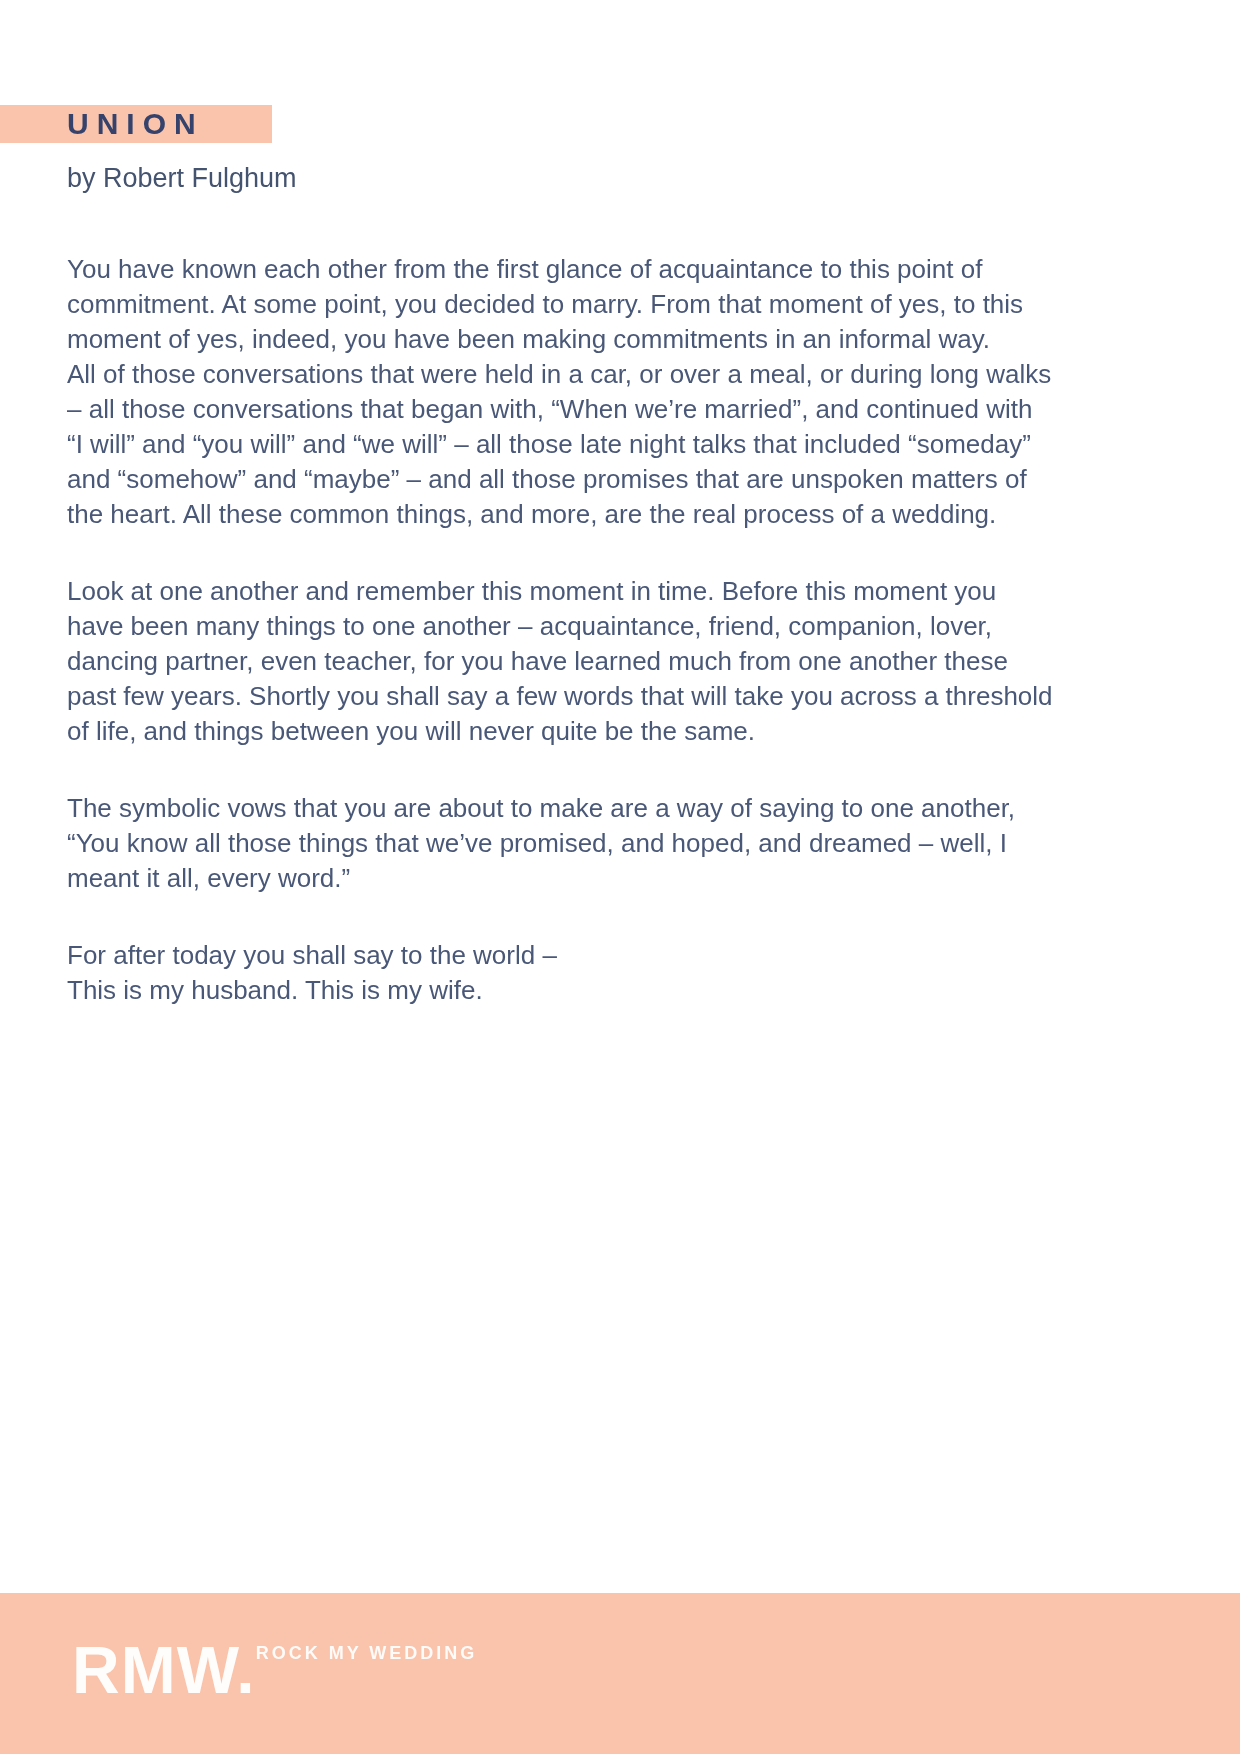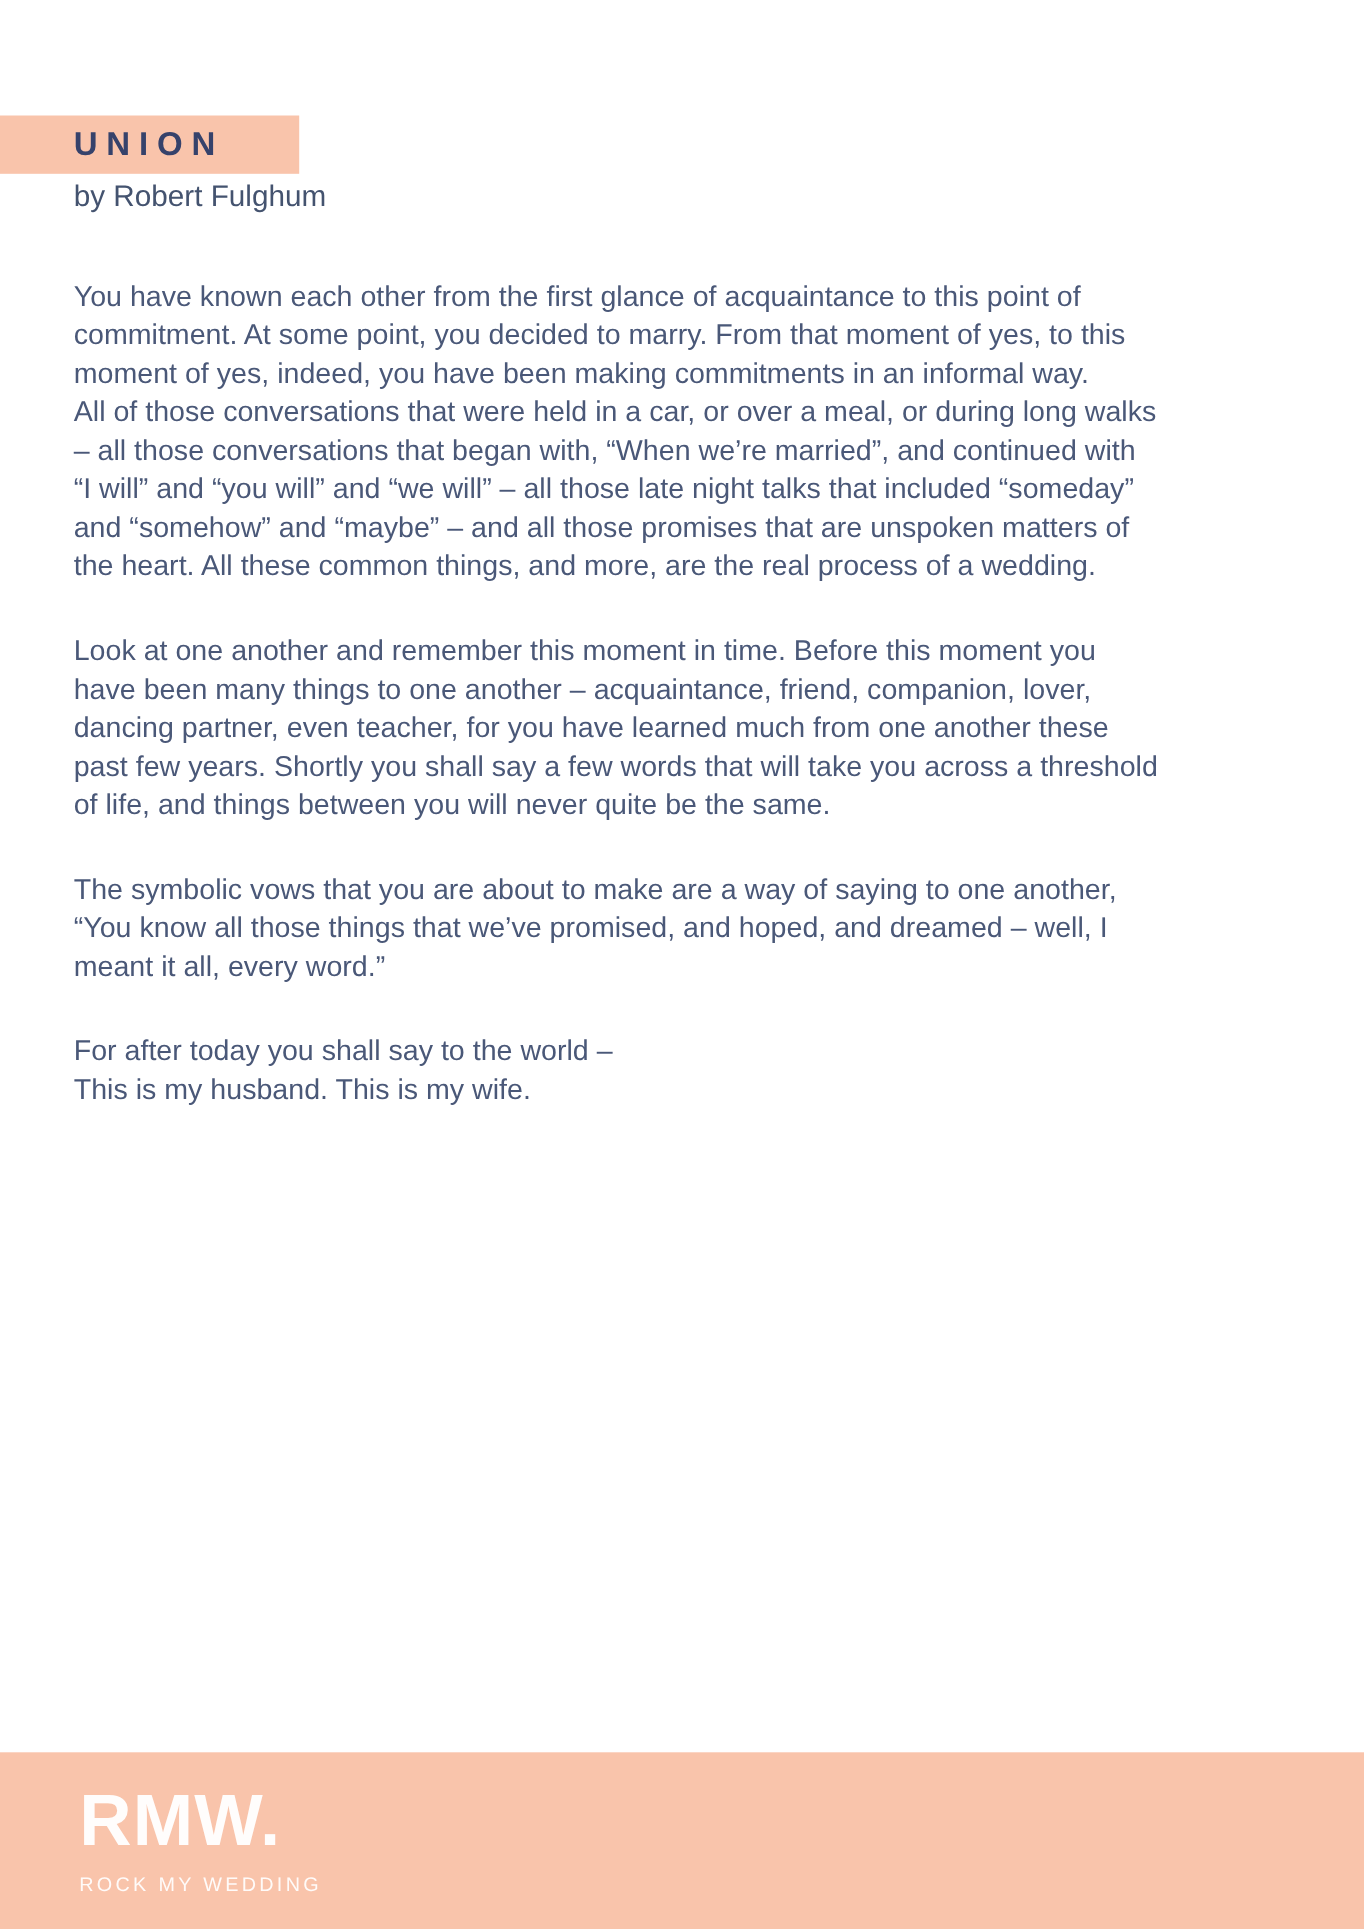--- a/index.html
+++ b/index.html
@@ -11,21 +11,21 @@
     margin: 0 auto;
     background: #ffffff;
     overflow: hidden;
     font-family: "Liberation Sans", sans-serif;
   }
   .title-banner {
     position: absolute;
     left: 0;
     top: 105px;
     width: 272px;
-    height: 53px;
+    height: 38px;
     background: #f9c4ab;
     display: flex;
     align-items: center;
   }
   .title-banner h1 {
     margin-left: 67px;
     font-size: 30px;
     font-weight: bold;
     letter-spacing: 8px;
     color: #36426b;
@@ -56,35 +56,35 @@
     position: absolute;
     left: 0;
     bottom: 0;
     width: 100%;
     height: 161px;
     background: #f9c4ab;
   }
   .footer-logo {
     position: absolute;
     left: 72px;
-    top: 28px;
+    top: 44px;
     display: flex;
-    flex-direction: column;
+    flex-direction: row;
   }
   .footer-logo .logo-main {
     font-size: 66px;
     font-weight: bold;
     line-height: 1;
     letter-spacing: 1px;
     color: rgba(255,255,255,0.96);
   }
   .footer-logo .logo-sub {
-    margin-top: 16px;
+    margin-top: 6px;
     font-size: 18px;
-    font-weight: normal;
+    font-weight: bold;
     letter-spacing: 3px;
     color: rgba(255,255,255,0.93);
   }
   .footer-links {
     position: absolute;
     right: 57px;
     bottom: 36px;
     font-size: 25px;
     color: rgba(255,255,255,0.9);
     letter-spacing: 0.5px;

